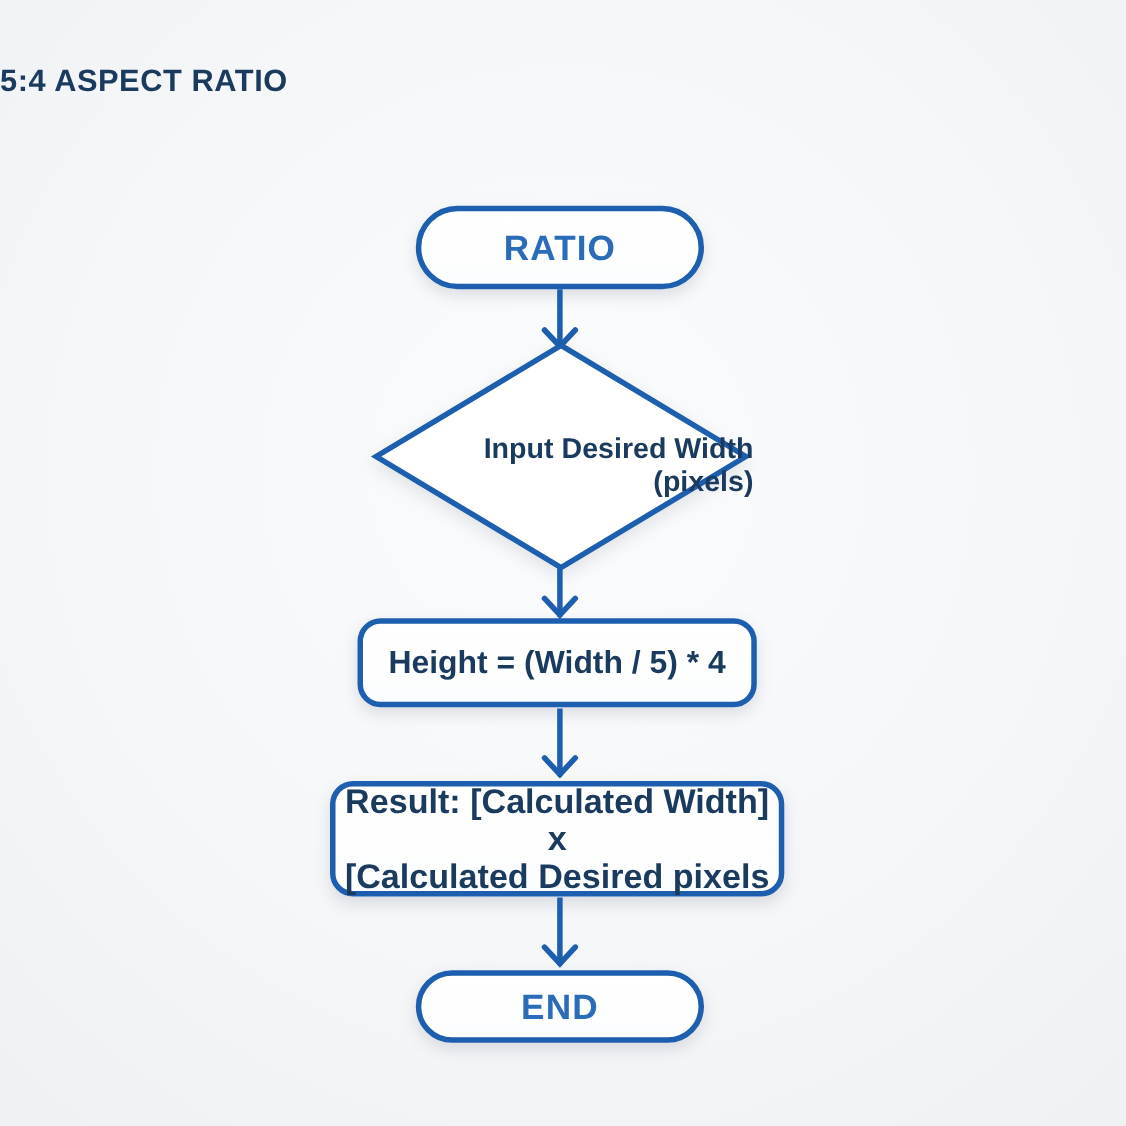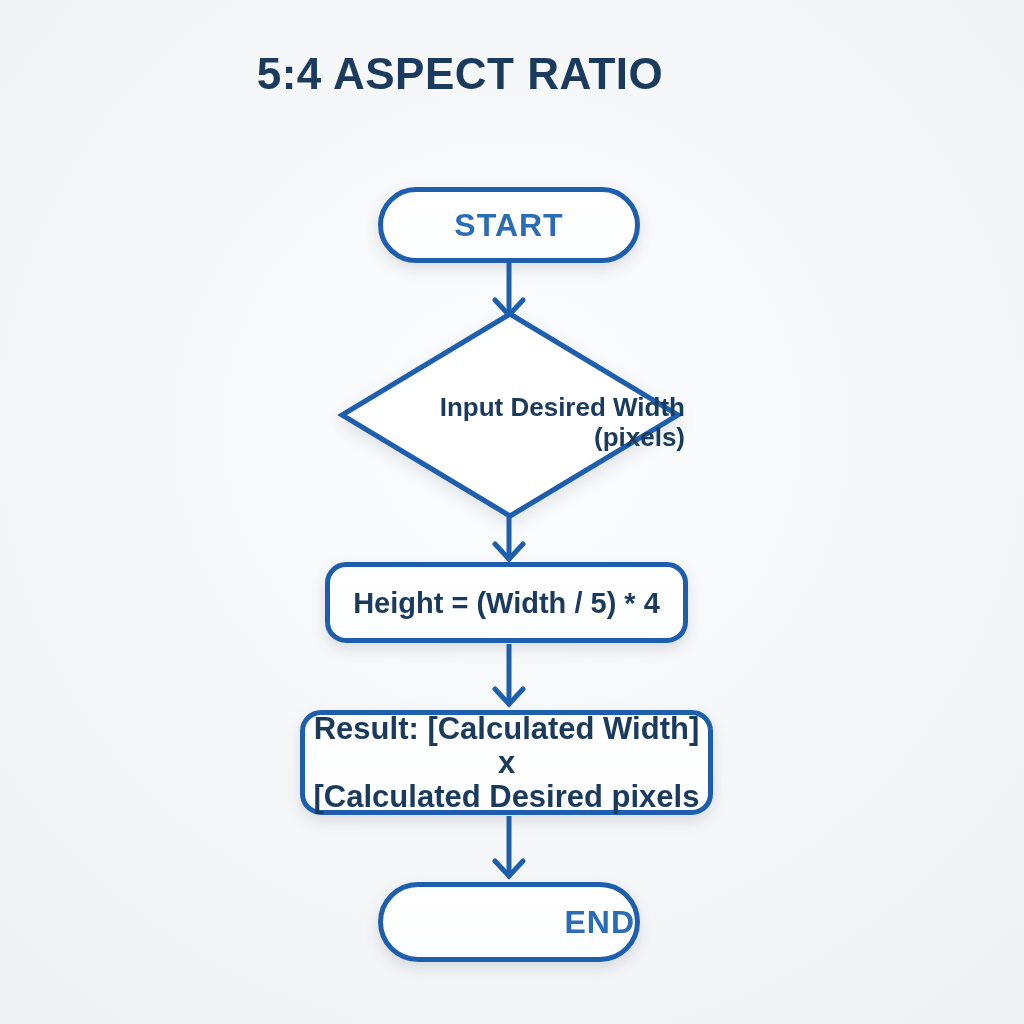--- a/index.html
+++ b/index.html
@@ -17,44 +17,43 @@
   }
   .canvas{
     position:relative;
     width:1024px;height:1024px;
     background:radial-gradient(circle at 50% 42%, #fbfcfd 0%, #f5f6f8 60%, #eef0f3 100%);
     overflow:hidden;
   }
   .title{
     position:absolute;
     left:0; top:50px; width:920px;
-    text-align:center;
     color:var(--text-navy);
-    font-size:44px; font-weight:700;
+    font-size:28px; font-weight:700;
     line-height:47px;
     letter-spacing:0.5px;
   }
   .node{
     position:absolute;
     display:flex; align-items:center; justify-content:center;
     text-align:center;
     background:linear-gradient(180deg,#ffffff 0%,#fcfdfe 100%);
     border:5px solid var(--border-blue);
     color:var(--text-navy);
     font-weight:700;
     box-shadow:0 6px 14px rgba(90,100,120,0.18);
   }
   .terminator{
     left:378px; width:262px; height:76px;
     border-radius:40px;
     color:var(--label-blue);
     font-size:32px; letter-spacing:1px;
   }
   .terminator.start{top:187px;}
-  .terminator.end{top:882px; height:80px;justify-content:flex-end;}
+  .terminator.end{top:882px; height:66px;}
   .process{
     border-radius:21px;
     line-height:34px;
   }
   .process.formula{
     left:325px; top:562px; width:363px; height:81px;
     font-size:29px;
   }
   .process.result{
     left:300px; top:710px; width:413px; height:105px;
@@ -81,21 +80,21 @@
 </head>
 <body>
 
 <div class="canvas">
 
   <div class="title">
     <div>5:4 ASPECT RATIO</div>
   </div>
 
   <div class="node terminator start">
-    <span>START</span>
+    <span>RATIO</span>
   </div>
 
   <svg class="arrow" style="top:263px" width="44" height="56">
     <line x1="22" y1="0" x2="22" y2="52"></line>
     <polyline points="8,37 22,52 36,37"></polyline>
   </svg>
 
   <svg class="decision-svg" width="350" height="214">
     <polygon points="175,6 343,107 175,208 7,107" fill="#ffffff" stroke="#1d5fae" stroke-width="5" stroke-linejoin="miter"></polygon>
   </svg>

